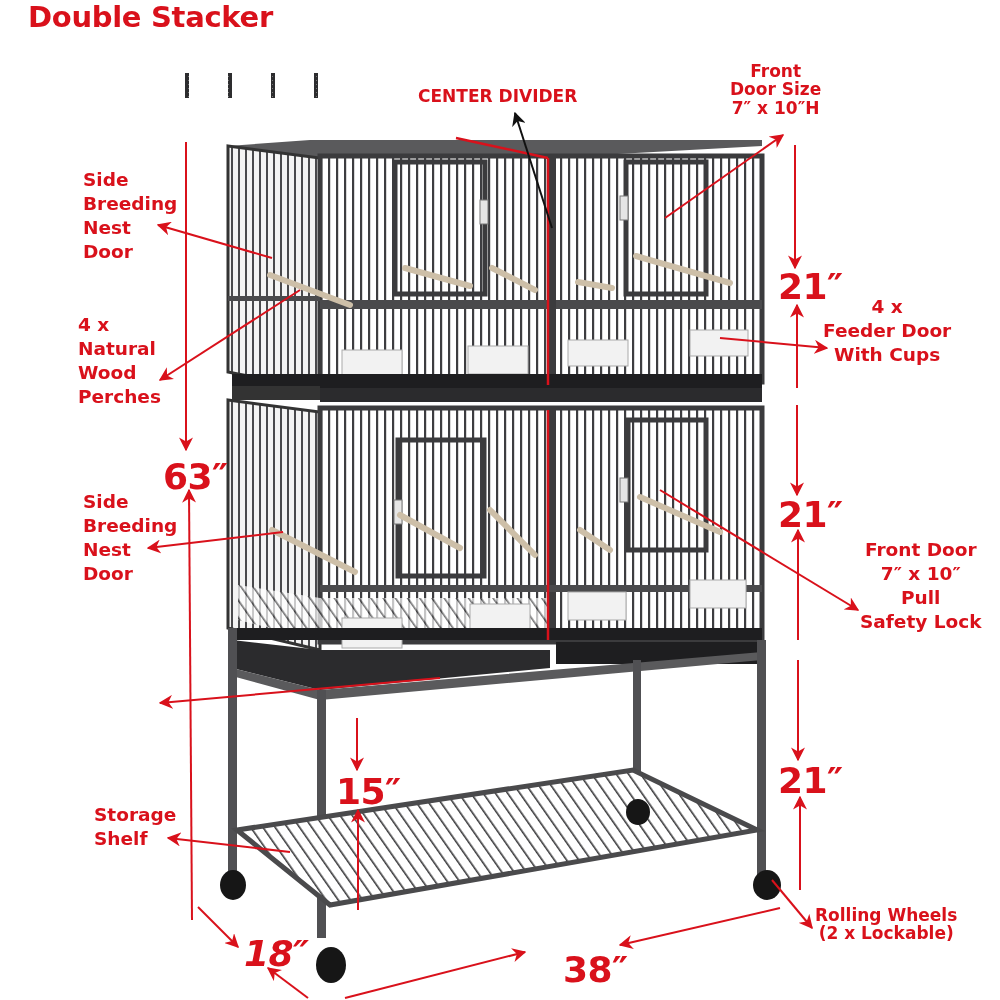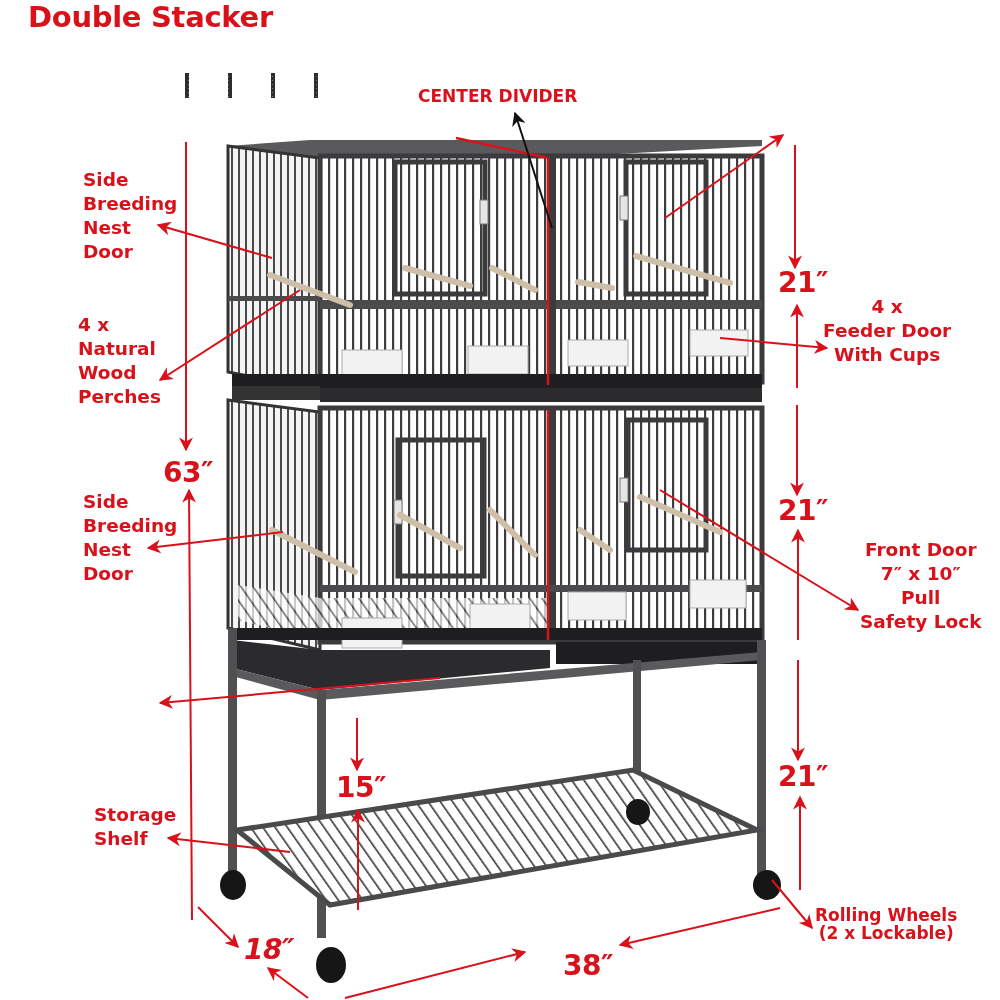--- a/index.html
+++ b/index.html
@@ -6,21 +6,21 @@
   body { width: 1000px; height: 1000px; position: relative; overflow: hidden;
          font-family: "DejaVu Sans", "Liberation Sans", sans-serif; }
   .stage { position: absolute; left: 0; top: 0; width: 1000px; height: 1000px; }
   svg.art { position: absolute; left: 0; top: 0; }
   .lbl { position: absolute; color: #d9111b; font-weight: bold; line-height: 1.08;
          font-family: "DejaVu Sans", "Liberation Sans", sans-serif; white-space: nowrap; }
   .lbl span { display: block; }
   .title { left: 28px; top: 2px; font-size: 29px; letter-spacing: -0.3px; }
   .small { font-size: 17px; }
   .med { font-size: 18.5px; line-height: 1.3; }
-  .dim { font-size: 28px; letter-spacing: -0.5px; }
+  .dim { font-size: 36px; letter-spacing: -0.5px; }
   .center { text-align: center; }
 </style>
 </head>
 <body>
 
 <div class="stage">
 
   <svg class="art" width="1000" height="1000" viewBox="0 0 1000 1000">
     <defs>
       <pattern id="bars" width="8" height="10" patternUnits="userSpaceOnUse">
@@ -174,20 +174,25 @@
     <line x1="552" y1="228" x2="515" y2="113" stroke="#111" stroke-width="2" marker-end="url(#ahb)"></line>
   </svg>
 
   <div class="lbl title">Double Stacker</div>
 
 
   <div class="lbl small" style="left:418px; top:87px;">
     <span>CENTER DIVIDER</span>
   </div>
 
+  <div class="lbl small center" style="left:730px; top:62px;">
+    <span>Front</span>
+    <span>Door Size</span>
+    <span>7″ x 10″H</span>
+  </div>
 
   <div class="lbl med" style="left:83px; top:168px;">
     <span>Side</span>
     <span>Breeding</span>
     <span>Nest</span>
     <span>Door</span>
   </div>
 
   <div class="lbl med" style="left:78px; top:313px;">
     <span>4 x</span>

